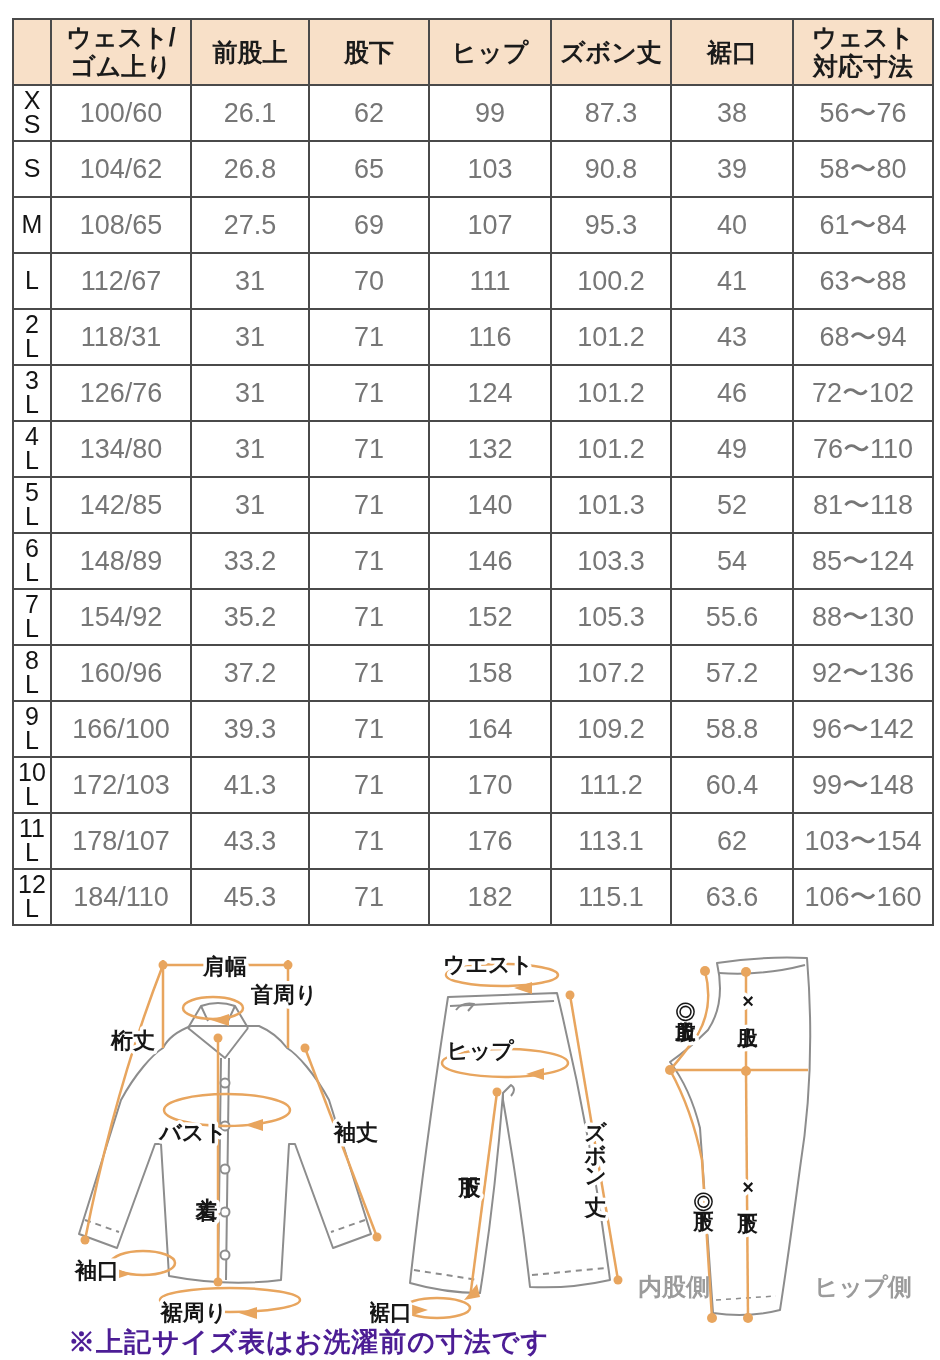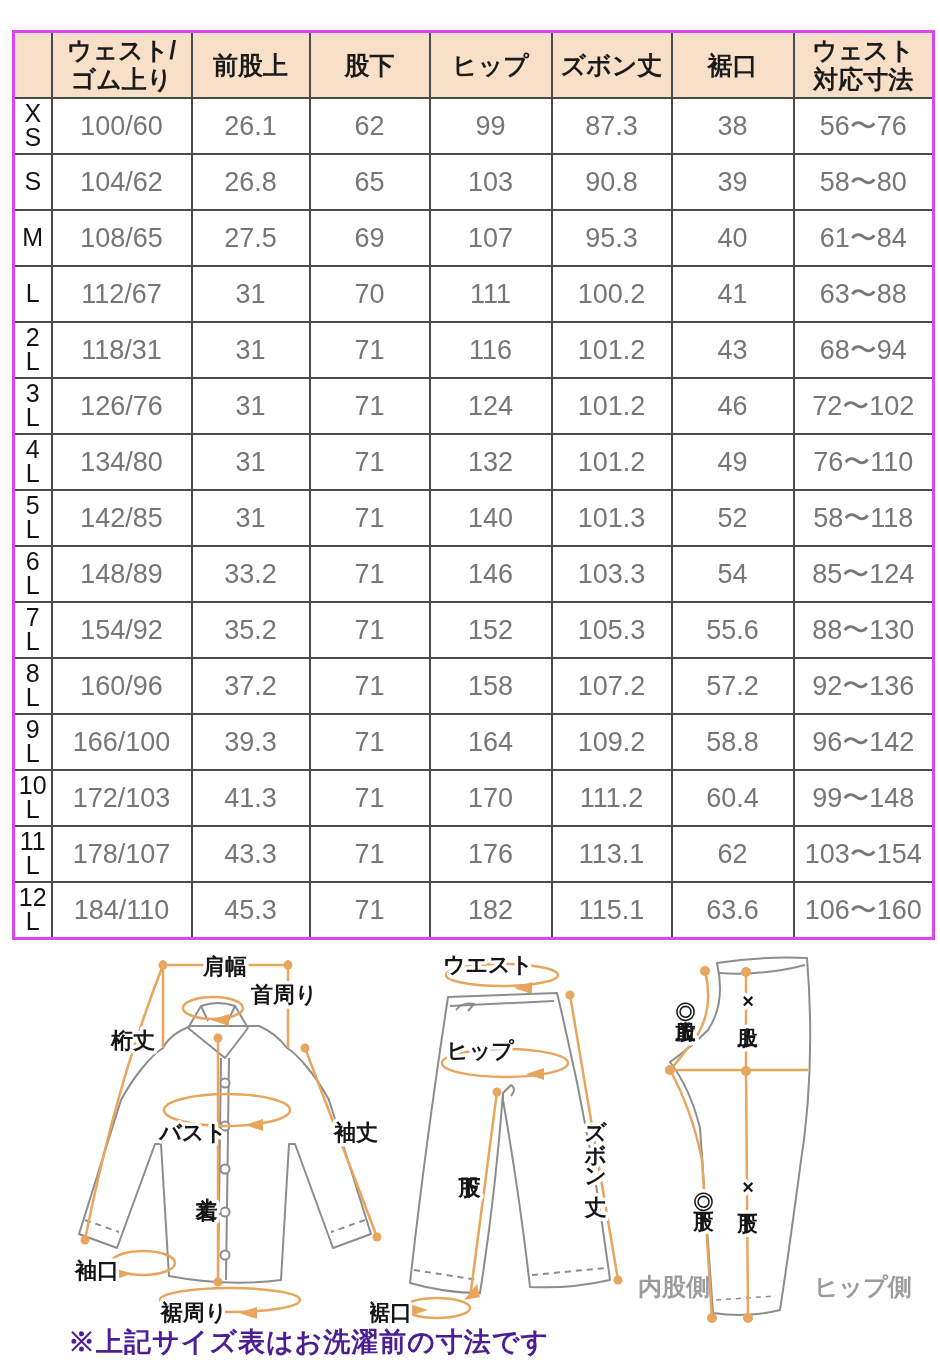--- a/index.html
+++ b/index.html
@@ -2,23 +2,23 @@
 <html><head>
 <meta charset="utf-8">
 <style>
   html,body{margin:0;padding:0;}
   body{
     width:940px;height:1360px;position:relative;background:#ffffff;
     font-family:"Liberation Sans", sans-serif;overflow:hidden;
   }
   
   table.size-table{
-    position:absolute;left:12px;top:30px;width:920px;
+    position:absolute;left:12px;top:18px;width:920px;
     border-collapse:collapse;table-layout:fixed;
-    border:3px solid #d946ef;
+    border:1px solid #d946ef;
   }
   .size-table th,.size-table td{
     border:2px solid #4a4a4a;text-align:center;vertical-align:middle;
     padding:0;white-space:pre-line;
   }
   .size-table thead th{
     height:64px;background:#f8e0c8;color:#1b1b1b;
     font-size:25px;font-weight:600;line-height:1.15;
   }
   .size-table tbody th{
@@ -155,21 +155,21 @@
 
   <tr>
     <th>5
 L</th>
     <td>142/85</td>
     <td>31</td>
     <td>71</td>
     <td>140</td>
     <td>101.3</td>
     <td>52</td>
-    <td>58〜118</td>
+    <td>81〜118</td>
   </tr>
 
   <tr>
     <th>6
 L</th>
     <td>148/89</td>
     <td>33.2</td>
     <td>71</td>
     <td>146</td>
     <td>103.3</td>

